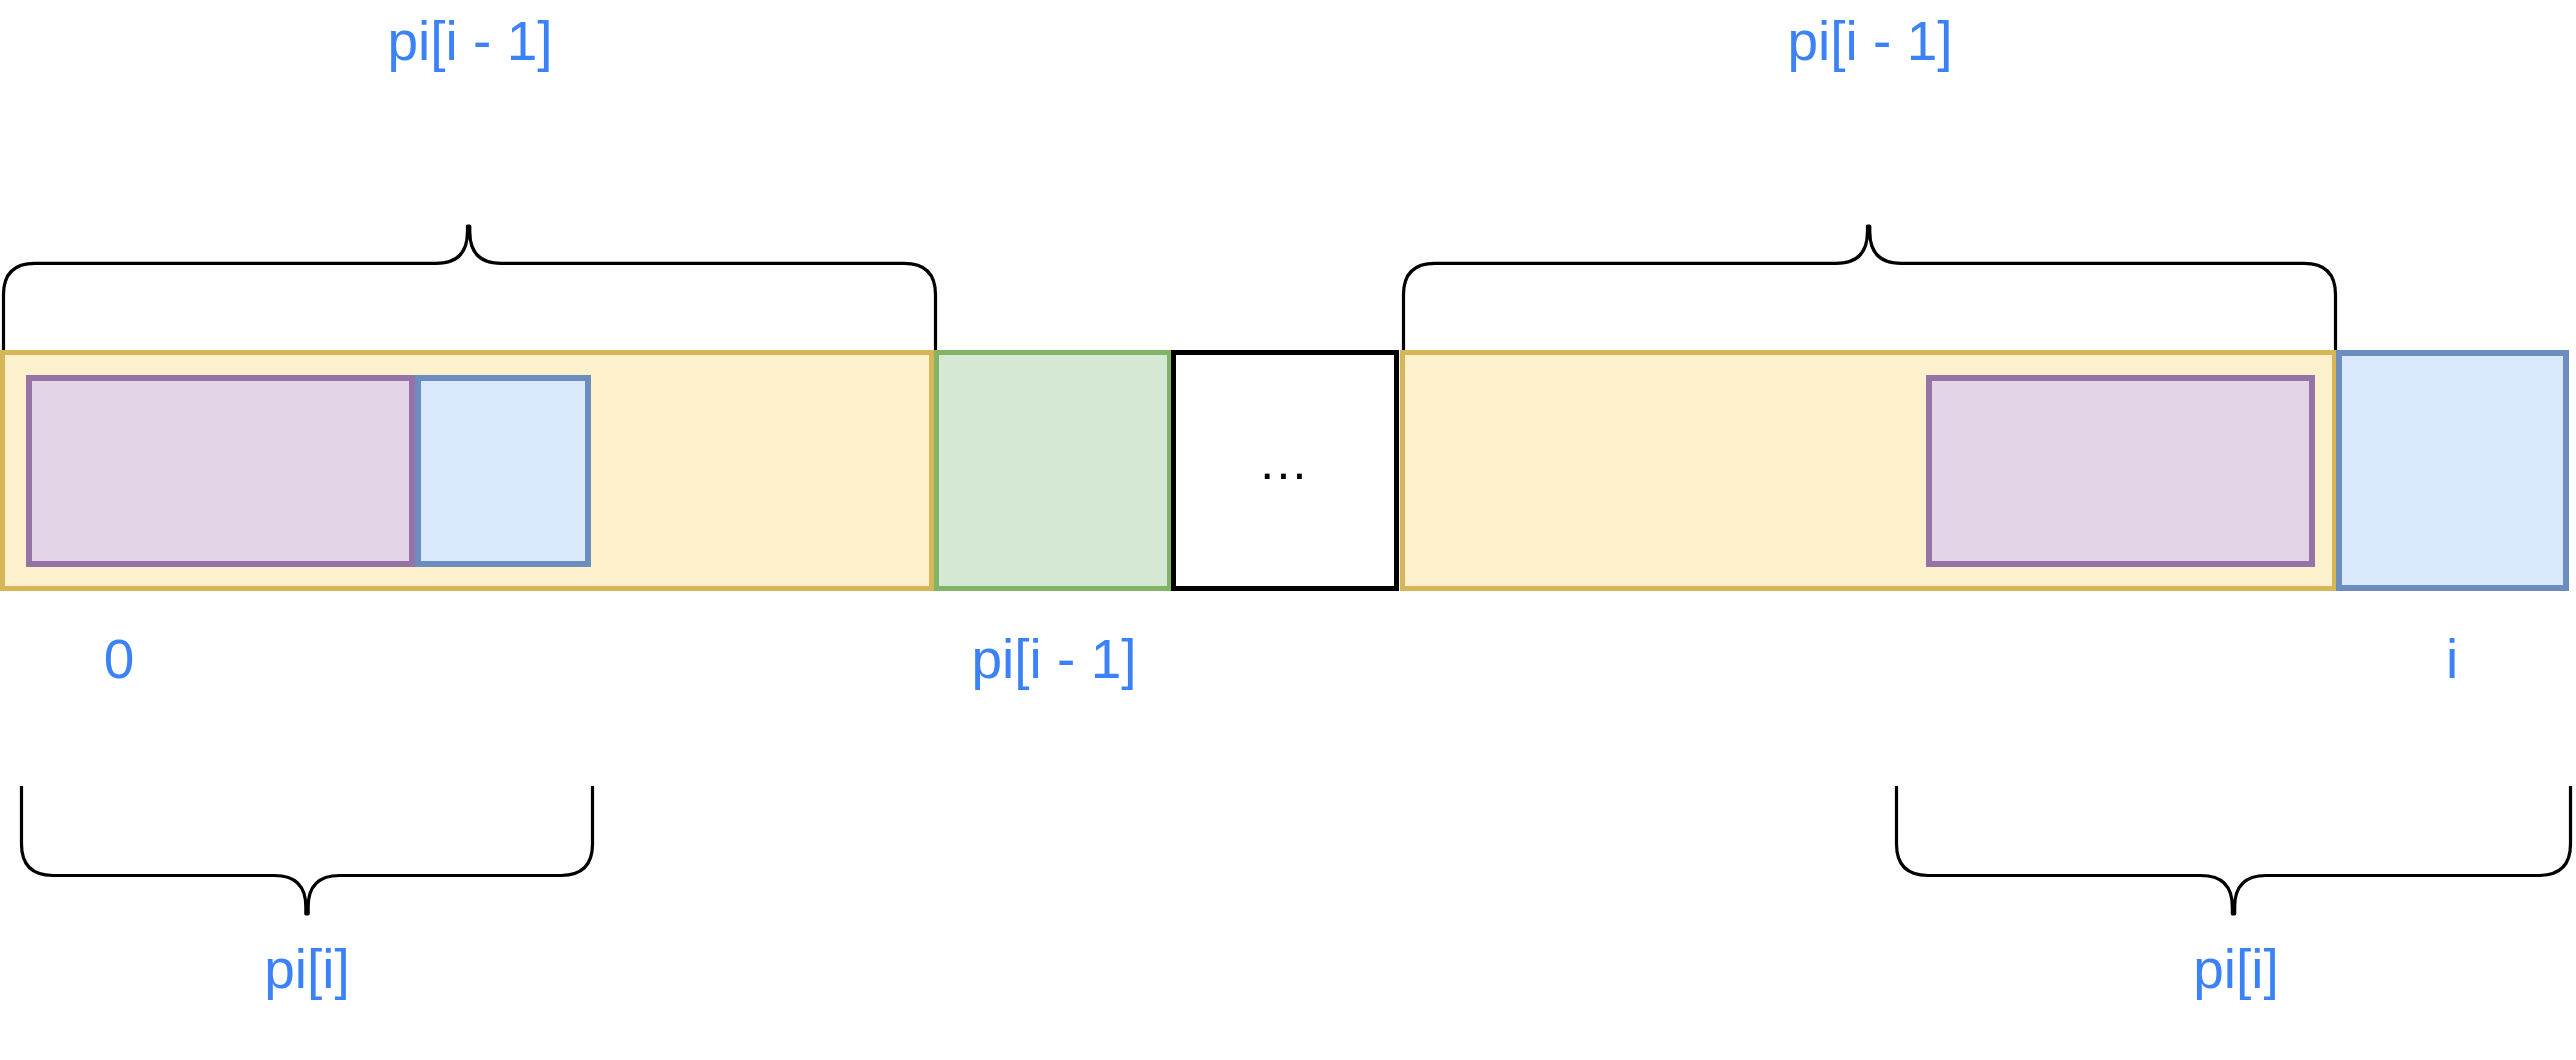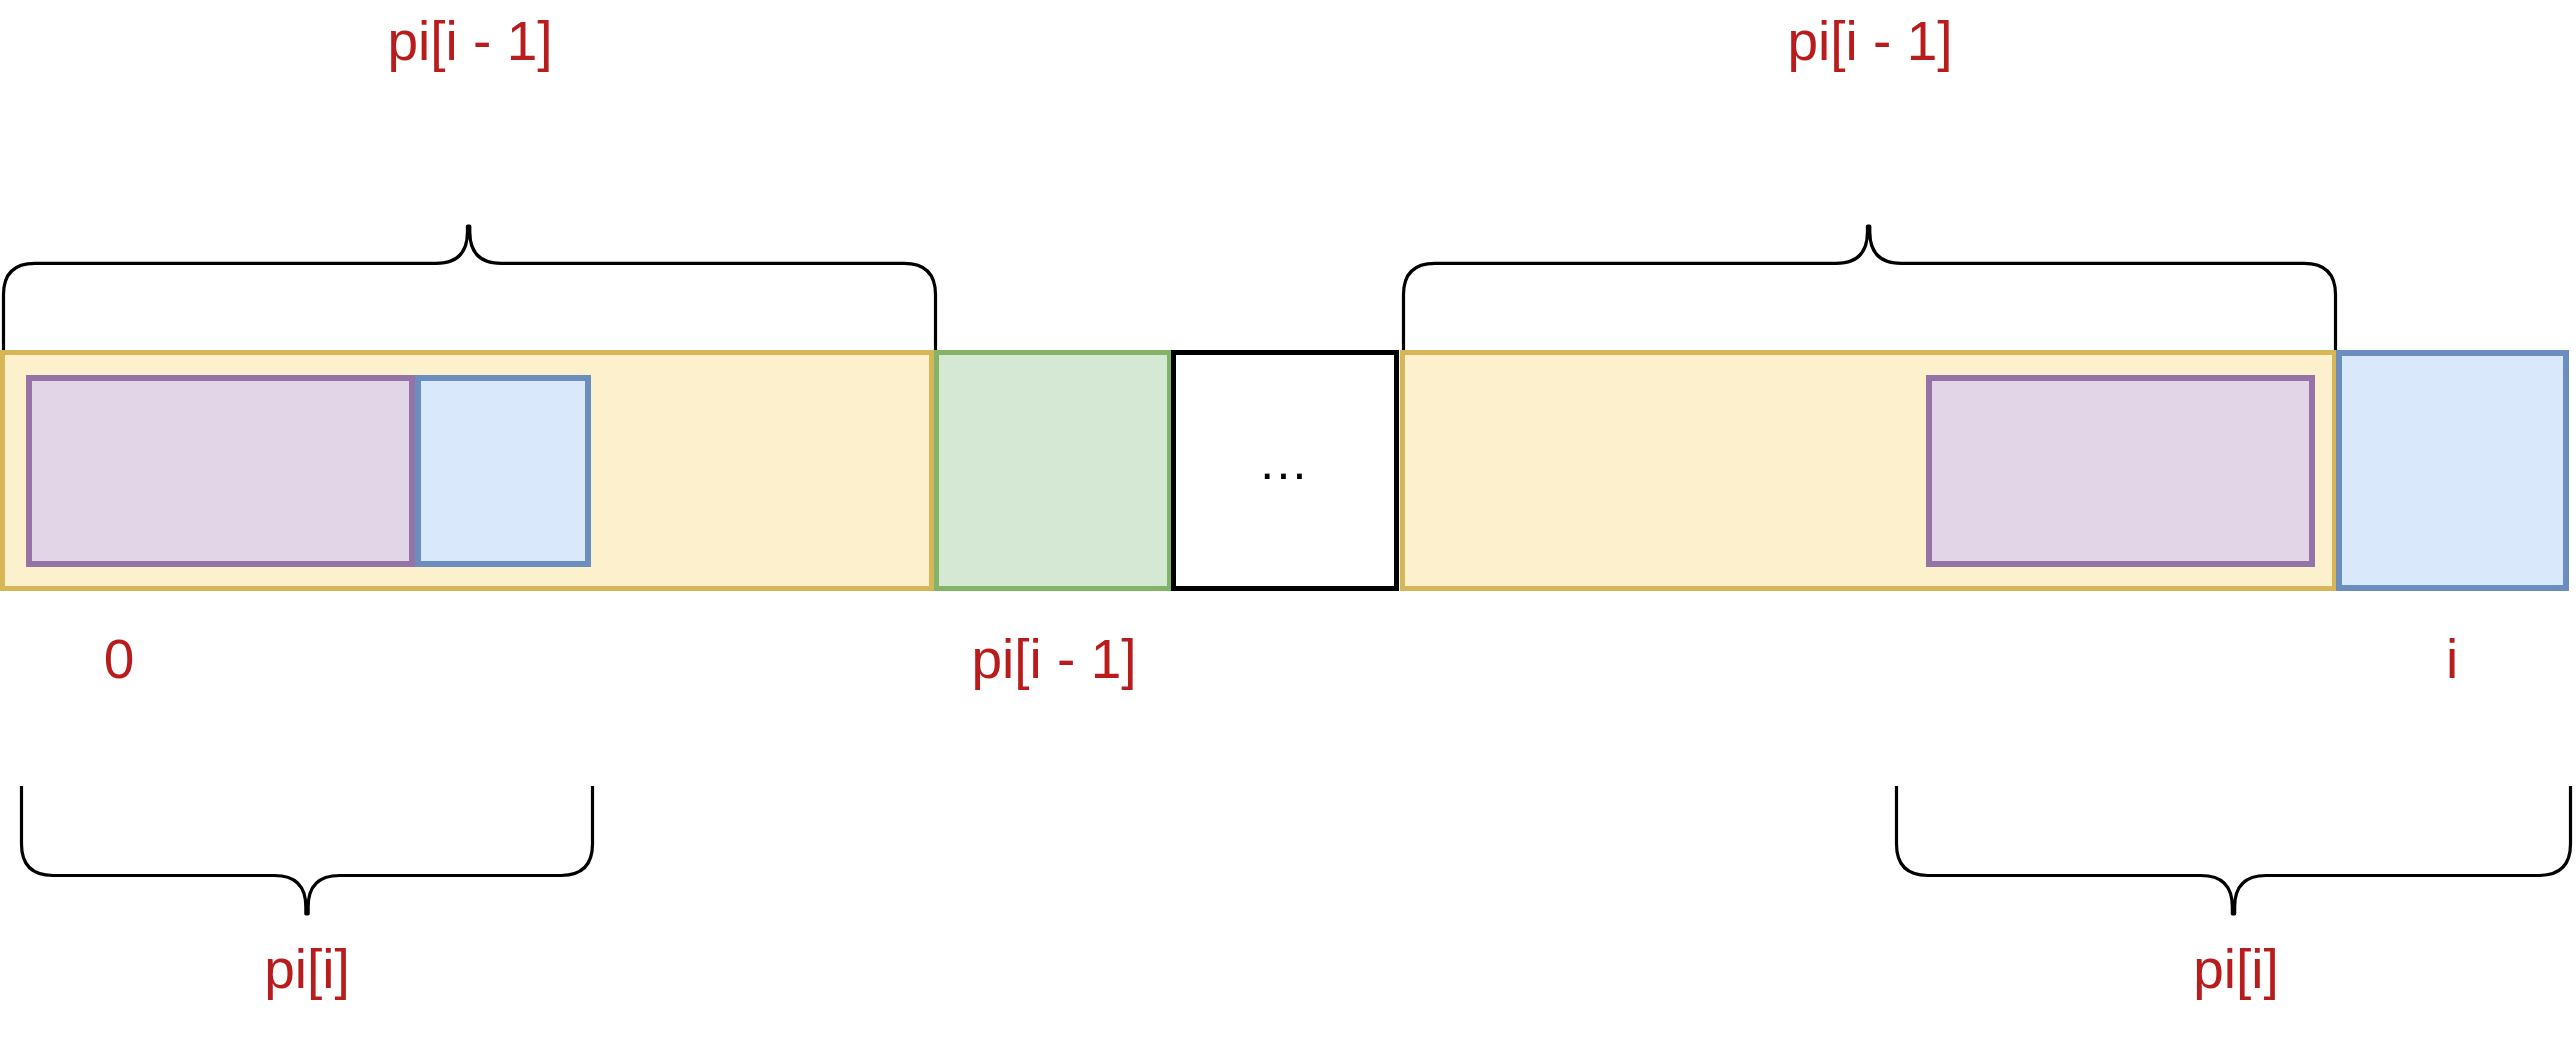--- a/index.html
+++ b/index.html
@@ -25,21 +25,21 @@
     font-size:50px;
     line-height:1;
     letter-spacing:2.3px;
     white-space:nowrap;
     text-align:center;
   }
 
   
   .lbl{
     position:absolute;
-    color:#b91c1c;
+    color:#3b82f6;
     font-size:55px;
     line-height:1;
     white-space:nowrap;
     text-align:left;
     transform:translateX(-50%);
   }
 
   
   .brace{position:absolute;}
   .brace svg{display:block;width:100%;height:100%;overflow:visible;}

